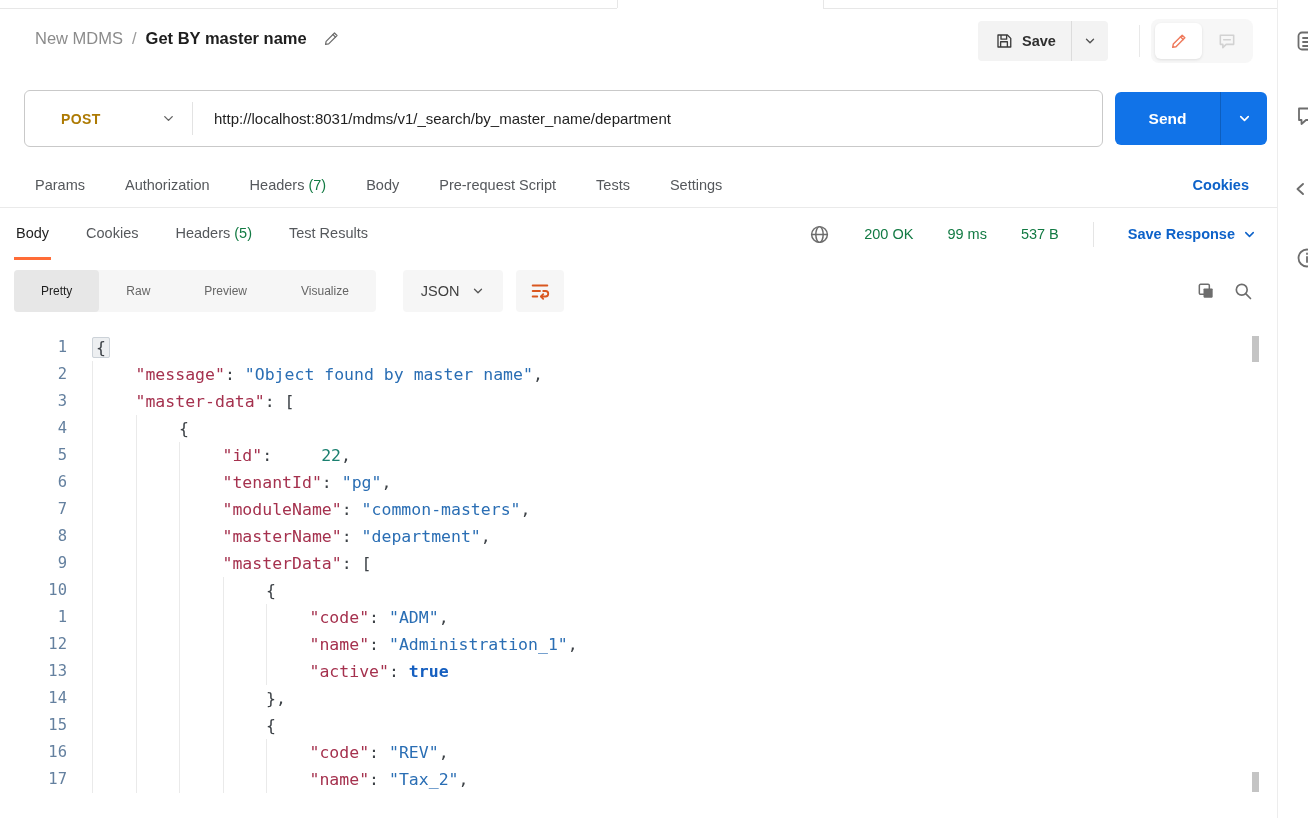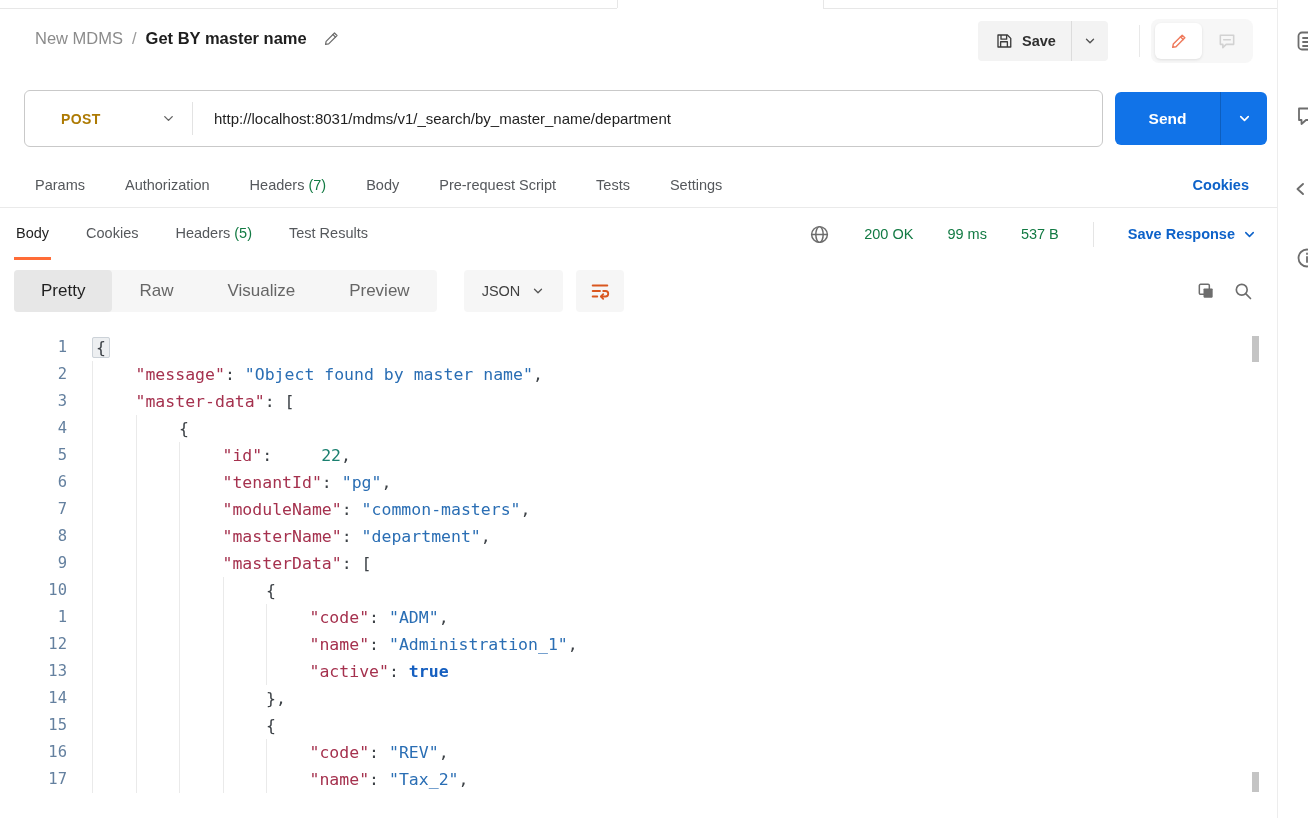--- a/index.html
+++ b/index.html
@@ -64,21 +64,21 @@
   .resptab.active { color:#1f1f1f; border-bottom-color:var(--tab_underline); }
   .resptab .count { color:var(--success_green); }
   #response-status { margin-left:auto; display:flex; align-items:center; gap:34px; padding-right:20px; }
   .globe { color:#6d6d6d; display:flex; }
   .stat { color:var(--success_green); }
   .meta-div { width:1px; height:25px; background:#e5e5e5; }
   .save-response { display:flex; align-items:center; gap:7px; color:var(--link_blue); font-weight:600; }
 
   
   #view-bar { position:absolute; left:14px; top:270px; height:42px; display:flex; align-items:stretch; gap:13px; }
-  #segmented { display:flex; background:#f6f6f6; border-radius:4px; font-size:17px; color:#666; }
+  #segmented { display:flex; background:#f6f6f6; border-radius:4px; font-size:12px; color:#666; }
   .seg { padding:0 27px; display:flex; align-items:center; border-radius:4px; }
   .seg.active { background:#e7e7e7; color:#1f1f1f; }
   .format-btn { margin-left:14px; background:#f6f6f6; border-radius:4px; display:flex; align-items:center; gap:11px; padding:0 18px; font-size:14.5px; color:#3f3f3f; }
   .format-btn .caret { color:#555; display:flex; }
   .wrap-btn { background:#f6f6f6; border-radius:4px; width:48px; display:flex; align-items:center; justify-content:center; color:var(--wrap_icon); }
   #code-actions { position:absolute; top:281px; right:55px; display:flex; gap:17px; color:#6d6d6d; }
   #code-actions .act { display:flex; }
 
   
   #code-area { position:absolute; left:0; top:334px; width:1250px; height:466px; font-family:"DejaVu Sans Mono", monospace; font-size:16.5px; overflow:hidden; }
@@ -242,22 +242,22 @@
             <polyline points="6 9 12 15 18 9"></polyline>
           </svg>
       </span>
     </div>
   </div>
 
   <div id="view-bar">
     <div id="segmented">
         <div class="seg active">Pretty</div>
         <div class="seg">Raw</div>
+        <div class="seg">Preview</div>
         <div class="seg">Visualize</div>
-        <div class="seg">Preview</div>
       </div>
     <div class="format-btn">
       <span>JSON</span>
       <span class="caret">
         <svg width="14" height="14" viewBox="0 0 24 24" fill="none" stroke="currentColor" stroke-width="2.2" stroke-linecap="round" stroke-linejoin="round">
             <polyline points="6 9 12 15 18 9"></polyline>
           </svg>
       </span>
     </div>
     <div class="wrap-btn">

